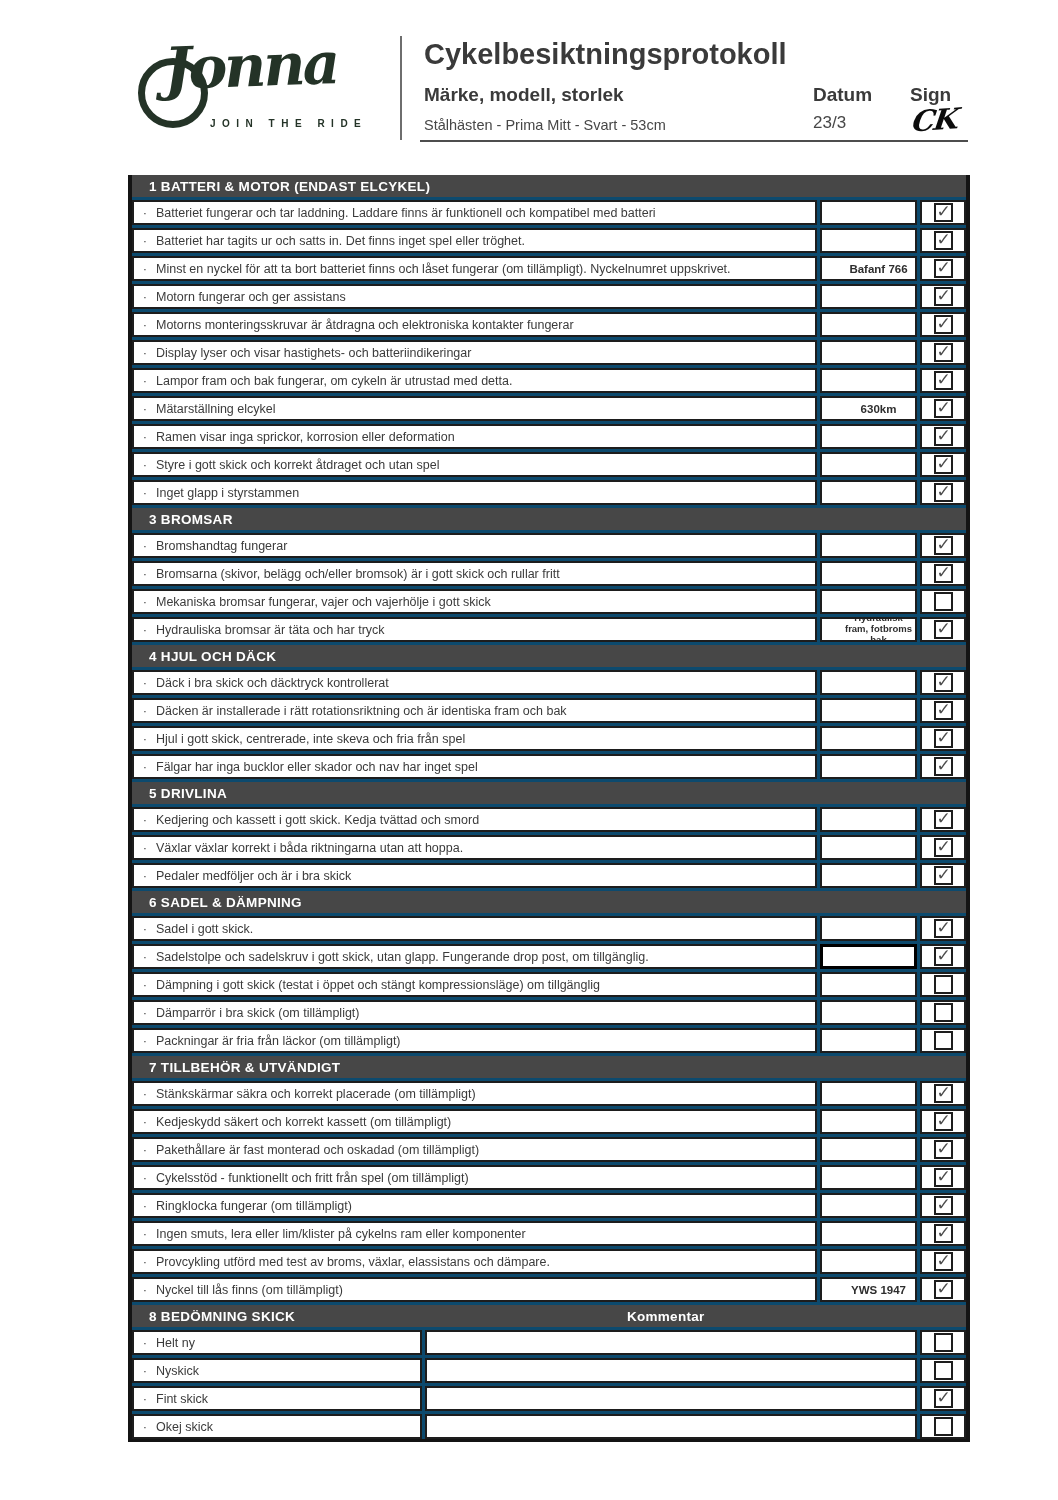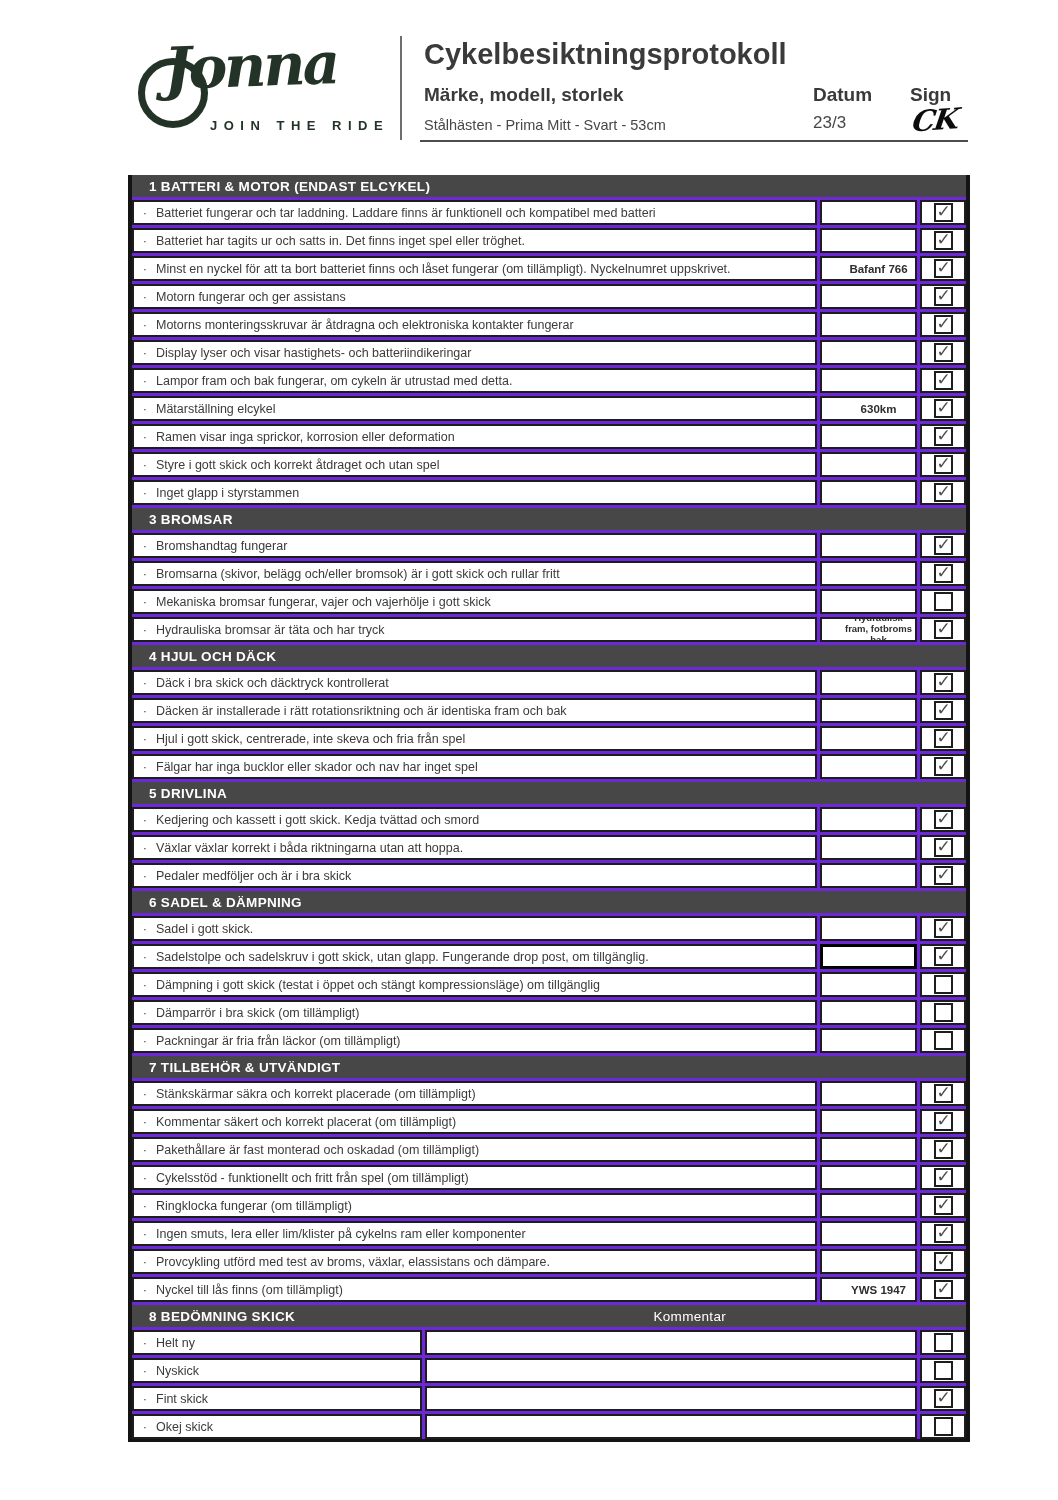--- a/index.html
+++ b/index.html
@@ -8,41 +8,41 @@
     font-family:"Liberation Sans", sans-serif;color:#3b3b3b;
   }
   
   .hdr{position:absolute;left:0;top:0;width:1058px;height:175px;}
   .logo{position:absolute;left:138px;top:40px;width:260px;height:105px;}
   .logo-circle{position:absolute;left:0;top:18px;width:56px;height:56px;
     border:7px solid #243327;border-radius:50%;}
   .logo-text{position:absolute;left:26px;top:-8px;
     font-family:"DejaVu Serif", serif;font-style:italic;font-weight:bold;
     font-size:58px;color:#243327;letter-spacing:-3px;transform:rotate(-2deg);}
-  .logo-tag{position:absolute;left:72px;top:78px;font-size:13px;font-weight:bold;
+  .logo-tag{position:absolute;left:72px;top:78px;font-size:10px;font-weight:bold;
     letter-spacing:6.5px;color:#243327;}
   .hdr-divider{position:absolute;left:400px;top:36px;width:2px;height:104px;background:#6e6e6e;}
   .hdr-title{position:absolute;left:424px;top:38px;font-size:29px;font-weight:bold;color:#3a3a3a;}
   .hdr-sub-label{position:absolute;left:424px;top:84px;font-size:19px;font-weight:bold;color:#3a3a3a;}
   .hdr-sub-value{position:absolute;left:424px;top:117px;font-size:14.5px;color:#474747;}
   .hdr-datum-label{position:absolute;left:813px;top:84px;font-size:19px;font-weight:bold;color:#3a3a3a;}
   .hdr-datum-value{position:absolute;left:813px;top:113px;font-size:17px;color:#474747;}
   .hdr-sign-label{position:absolute;left:910px;top:84px;font-size:19px;font-weight:bold;color:#3a3a3a;}
   .hdr-sign-value{position:absolute;left:913px;top:103px;
     font-family:"DejaVu Serif", serif;font-style:italic;font-weight:bold;
     font-size:29px;color:#0c0c0c;transform:skewX(-12deg) rotate(-4deg);letter-spacing:-2px;}
   .hdr-rule{position:absolute;left:420px;top:140px;width:548px;height:2px;background:#4d4d4d;}
   
   .tbl{position:absolute;left:128px;top:175px;width:842px;
-    background:#6d28d9;border-left:4px solid #141414;border-right:4px solid #141414;
+    background:#0c4a6e;border-left:4px solid #141414;border-right:4px solid #141414;
     border-bottom:3px solid #141414;box-sizing:border-box;
     display:flex;flex-direction:column;gap:3px;}
   .sec-bar{height:22px;background:#474747;color:#ffffff;display:flex;align-items:center;
     font-size:13.5px;font-weight:bold;letter-spacing:.3px;padding-left:17px;position:relative;flex:none;}
-  .sec-comment-hdr{position:absolute;left:64%;transform:translateX(-50%);font-size:13.5px;font-weight:normal;margin-left:24px;}
+  .sec-comment-hdr{position:absolute;left:64%;transform:translateX(-50%);font-size:13.5px;font-weight:bold;}
   .row{display:flex;gap:3px;height:25px;flex:none;}
   .cell{background:#ffffff;border:2px solid #1d1d1d;box-sizing:border-box;
     display:flex;align-items:center;overflow:hidden;}
   .cell-text{flex:1;}
   .bullet{width:22px;flex:none;text-align:center;color:#4a4a4a;font-size:13px;line-height:1;}
   .rtext{font-size:12.5px;white-space:nowrap;color:#3b3b3b;}
   .cell-label{width:290px;flex:none;}
   .cell-value{width:97px;flex:none;justify-content:center;text-align:center;
     font-size:11.5px;font-weight:bold;color:#2e2e2e;padding-left:20px;}
   .cell-value.small{font-size:9.5px;line-height:1.15;}
@@ -416,21 +416,21 @@
       <div class="cell cell-value"></div>
       <div class="cell cell-cbx">
         <div class="cbx">
           <span class="tick">✓</span>
         </div>
       </div>
     </div>
     <div class="row">
       <div class="cell cell-text">
         <span class="bullet">·</span>
-        <span class="rtext">Kommentar säkert och korrekt placerat (om tillämpligt)</span>
+        <span class="rtext">Kedjeskydd säkert och korrekt kassett (om tillämpligt)</span>
       </div>
       <div class="cell cell-value"></div>
       <div class="cell cell-cbx">
         <div class="cbx">
           <span class="tick">✓</span>
         </div>
       </div>
     </div>
     <div class="row">
       <div class="cell cell-text">

